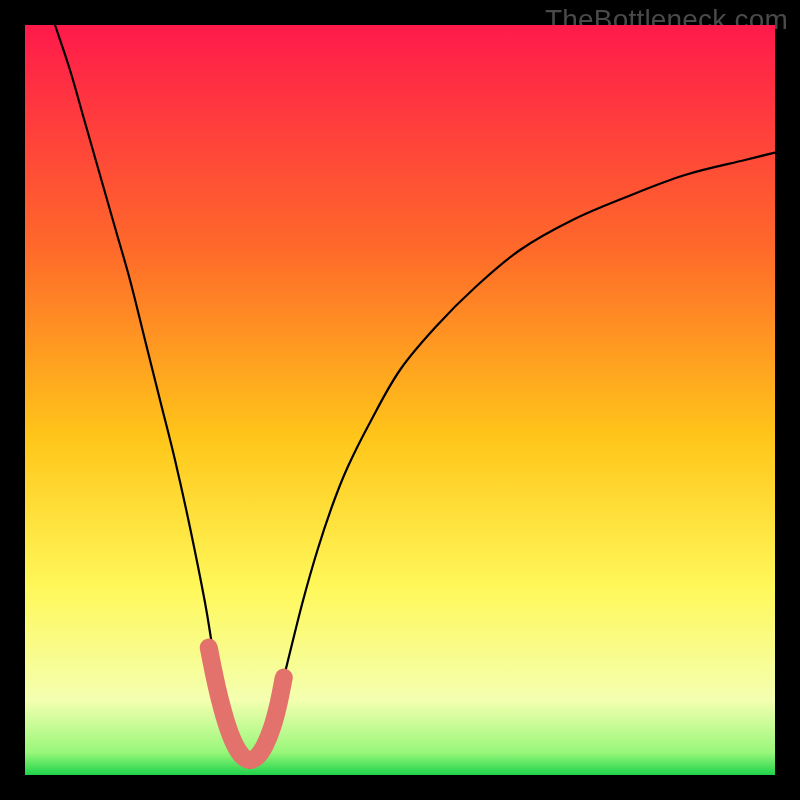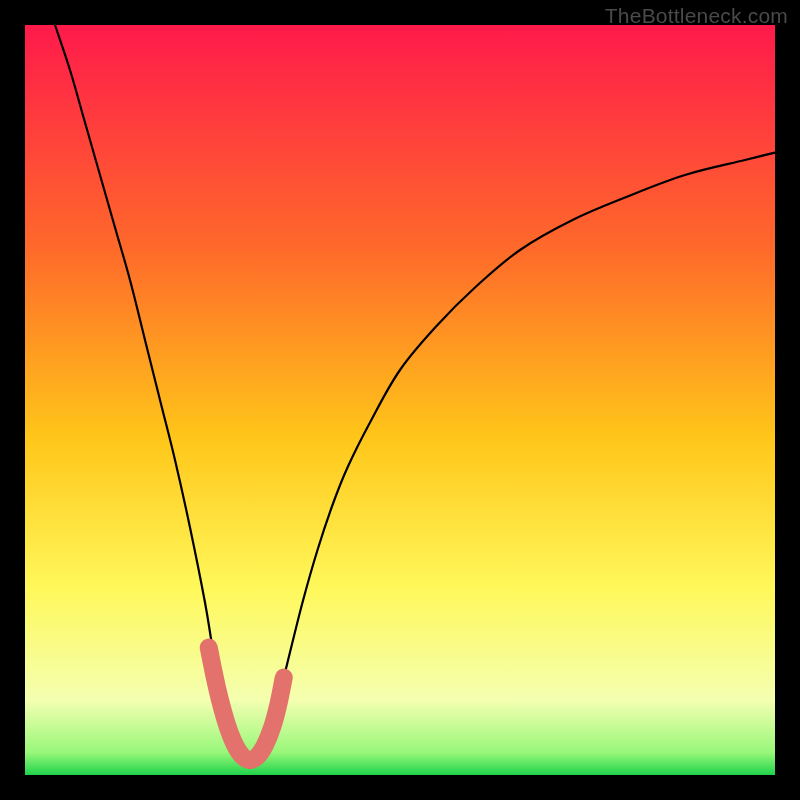--- a/index.html
+++ b/index.html
@@ -9,21 +9,21 @@
     width: 800px;
     height: 800px;
     position: relative;
     font-family: Arial, Helvetica, sans-serif;
   }
   .watermark {
     position: absolute;
     top: 4px;
     right: 12px;
     color: #4a4a4a;
-    font-size: 21px;
+    font-size: 28px;
     font-weight: 500;
     letter-spacing: 0.2px;
   }
   .plot {
     position: absolute;
     left: 25px;
     top: 25px;
     width: 750px;
     height: 750px;
   }

